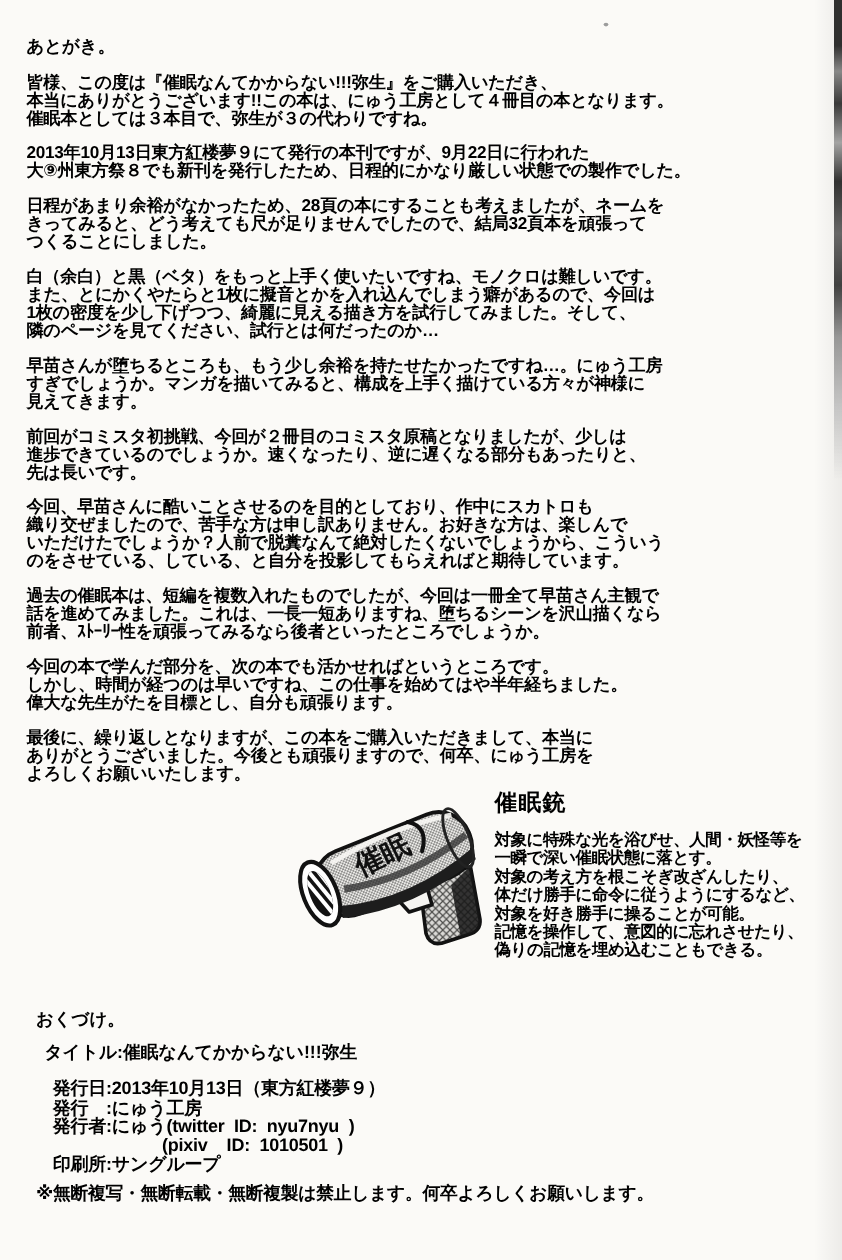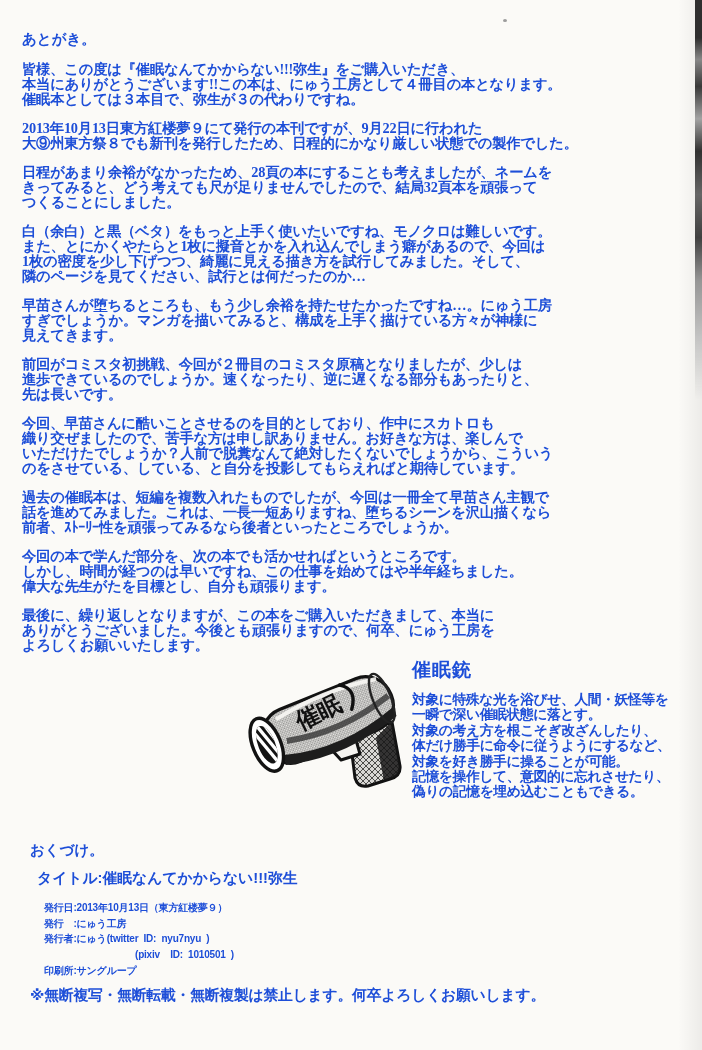--- a/index.html
+++ b/index.html
@@ -3,39 +3,39 @@
 <meta charset="utf-8">
 <style>
   html,body{margin:0;padding:0;}
   .page{
     position:relative;
     width:702px;height:1050px;
     background:#fbfaf7;
     overflow:hidden;
     font-family:"Liberation Sans","DejaVu Sans",sans-serif;
     font-weight:700;
-    color:#1d4ed8;
+    color:#000000;
     -webkit-font-smoothing:antialiased;
   }
   .ln{white-space:pre;line-height:15px;font-size:14.3px;letter-spacing:-0.2px;}
   
   .afterword{position:absolute;left:22px;top:32px;}
   .afterword .title{line-height:15px;font-size:14.5px;margin:0 0 15px 0;}
-  .para{margin:0 0 14px 0;font-family:Liberation Serif, serif;}
+  .para{margin:0 0 14px 0;}
   
   .gun-illus{position:absolute;left:246px;top:652px;}
   .gun-info{position:absolute;left:412px;top:660px;width:292px;}
   .gun-info .head{font-size:19px;line-height:20px;margin:0 0 12px 0;letter-spacing:1px;}
   .gun-info .ln{line-height:15.4px;font-size:13.8px;letter-spacing:-0.4px;}
   
   .okuzuke-head{position:absolute;left:30px;top:843px;font-size:14.5px;line-height:15px;font-family:Liberation Serif, serif;}
   .okuzuke-title{position:absolute;left:37px;top:870px;font-size:14.8px;line-height:16px;white-space:pre;}
   .pub{position:absolute;left:44px;top:900px;}
-  .pub .ln{line-height:15.7px;font-size:10px;}
-  .pub .indent{padding-left:91px;text-align:center;}
+  .pub .ln{line-height:15.7px;font-size:15px;}
+  .pub .indent{padding-left:91px;}
   .notice{position:absolute;left:30px;top:987px;font-size:14.8px;line-height:16px;white-space:pre;letter-spacing:-0.2px;}
   
   .edge-shade{position:absolute;right:0;top:0;width:24px;height:100%;
     background:linear-gradient(90deg,rgba(0,0,0,0) 0%,rgba(0,0,0,0.06) 100%);}
   .scan-edge{position:absolute;right:0;top:0;width:7px;height:540px;border-radius:0 0 0 3px;
     background:linear-gradient(180deg,
       #1b1b1b 0%,#1b1b1b 7%,#7d7d7d 11%,#262626 16%,#9b9b9b 22%,
       #1d1d1d 28%,#585858 36%,#2e2e2e 44%,#8d8d8d 52%,#bdbdbd 62%,
       rgba(189,189,189,0) 74%);
     filter:blur(0.4px);opacity:.9;}

